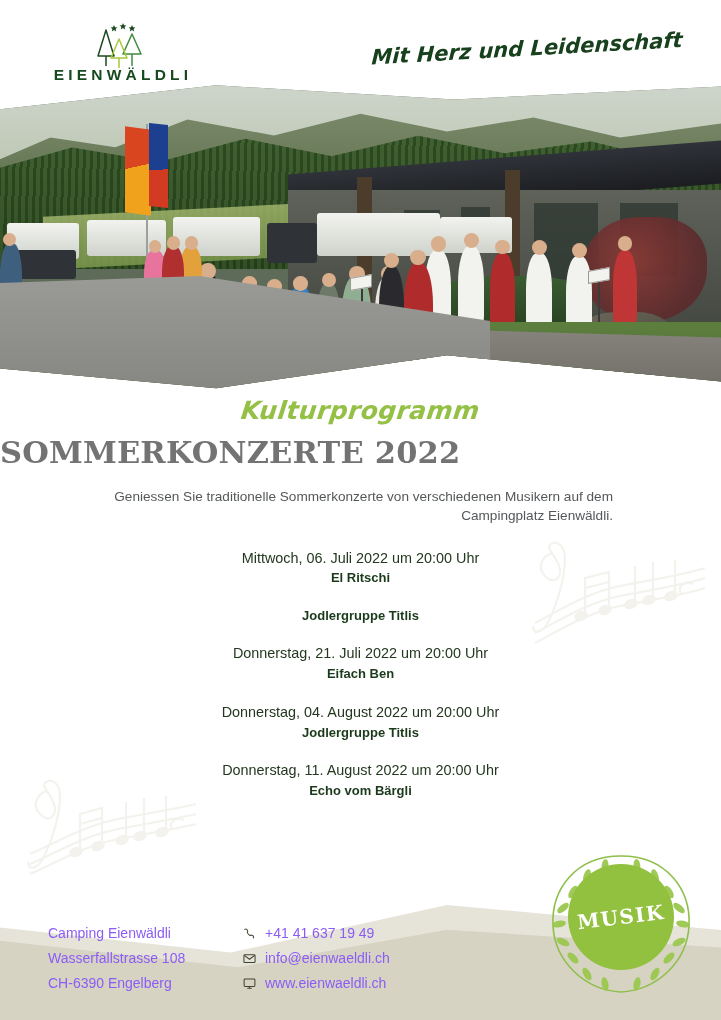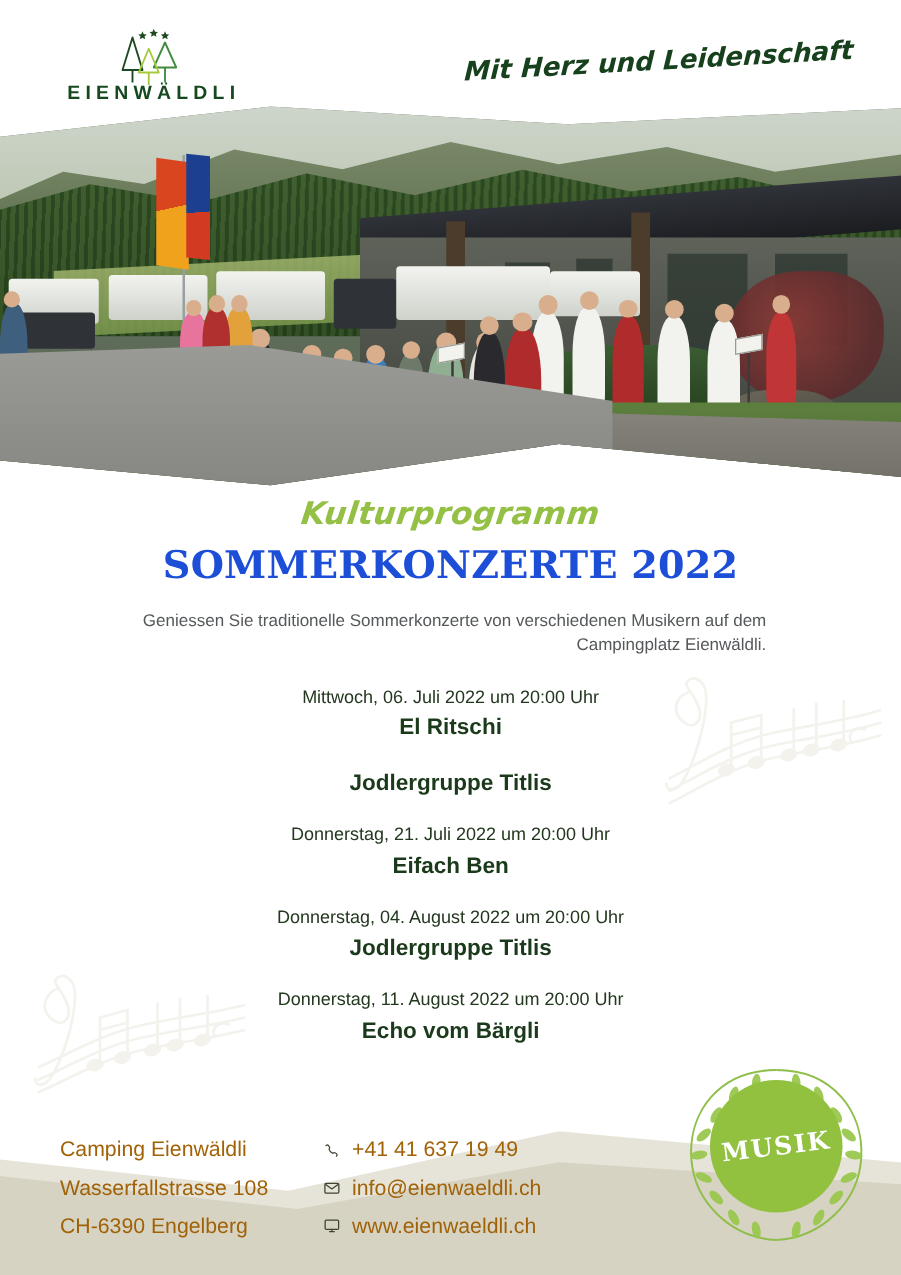--- a/index.html
+++ b/index.html
@@ -115,55 +115,55 @@
   
   .content { position:absolute; left:0; top:396px; width:721px; z-index:5; }
   .script-title {
     text-align:center;
     font-family:"DejaVu Sans", sans-serif;
     font-style:italic; font-weight:bold;
     font-size:25px; color:#95c046;
     transform:skewX(-7deg); letter-spacing:.4px;
   }
   .main-title {
-    text-align:center;
+    text-align:left;
     font-family:"DejaVu Serif", serif;
     font-weight:bold; font-size:30.5px;
-    color:#1d4ed8; letter-spacing:.2px;
+    color:#737373; letter-spacing:.2px;
     margin-top:9px;
   }
   .intro {
     text-align:right; margin-top:17px;
     font-size:13.6px; line-height:1.42; color:#55585a;
     padding:0 108px;
   }
 
   .concerts { margin-top:22px; }
   .concert { text-align:center; margin-bottom:18px; }
   .concert .date { font-size:14.4px; color:#23381f; line-height:1.45; }
-  .concert .act { font-size:18px; font-weight:bold; color:#1b3a1b; line-height:1.5; }
+  .concert .act { font-size:13px; font-weight:bold; color:#1b3a1b; line-height:1.5; }
 
   
   .wm { position:absolute; z-index:4; opacity:.5; }
   .wm-right { right:6px; top:538px; width:190px; height:115px; }
   .wm-left { left:22px; top:778px; width:180px; height:110px; }
 
   
   .wave-light {
     position:absolute; left:0; bottom:0; width:721px; height:125px; z-index:4;
     background:#e6e4d9;
     clip-path:polygon(0 26%,32% 46%,62% 8%,100% 28%,100% 100%,0 100%);
   }
   .wave-dark {
     position:absolute; left:0; bottom:0; width:721px; height:110px; z-index:5;
     background:#d6d3c3;
     clip-path:polygon(0 28%,33% 52%,62% 18%,100% 34%,100% 100%,0 100%);
   }
   .footer-text { position:absolute; left:48px; bottom:24px; z-index:7; display:flex; gap:44px; }
-  .fcol { font-size:17px; line-height:1.78; color:#a16207; }
+  .fcol { font-size:14px; line-height:1.78; color:#8b5cf6; }
   .fcol.addr { min-width:150px; }
   .frow { display:flex; align-items:center; gap:9px; }
   .ficon { width:14px; height:14px; flex:none; display:flex; align-items:center; justify-content:center; color:#3f4330; }
 
   .badge { position:absolute; right:20px; bottom:20px; width:160px; height:150px; z-index:8; }
   .badge-circle {
     position:absolute; left:27px; top:14px; width:106px; height:106px;
     border-radius:50%; background:#92c03f;
     display:flex; align-items:center; justify-content:center;
   }

